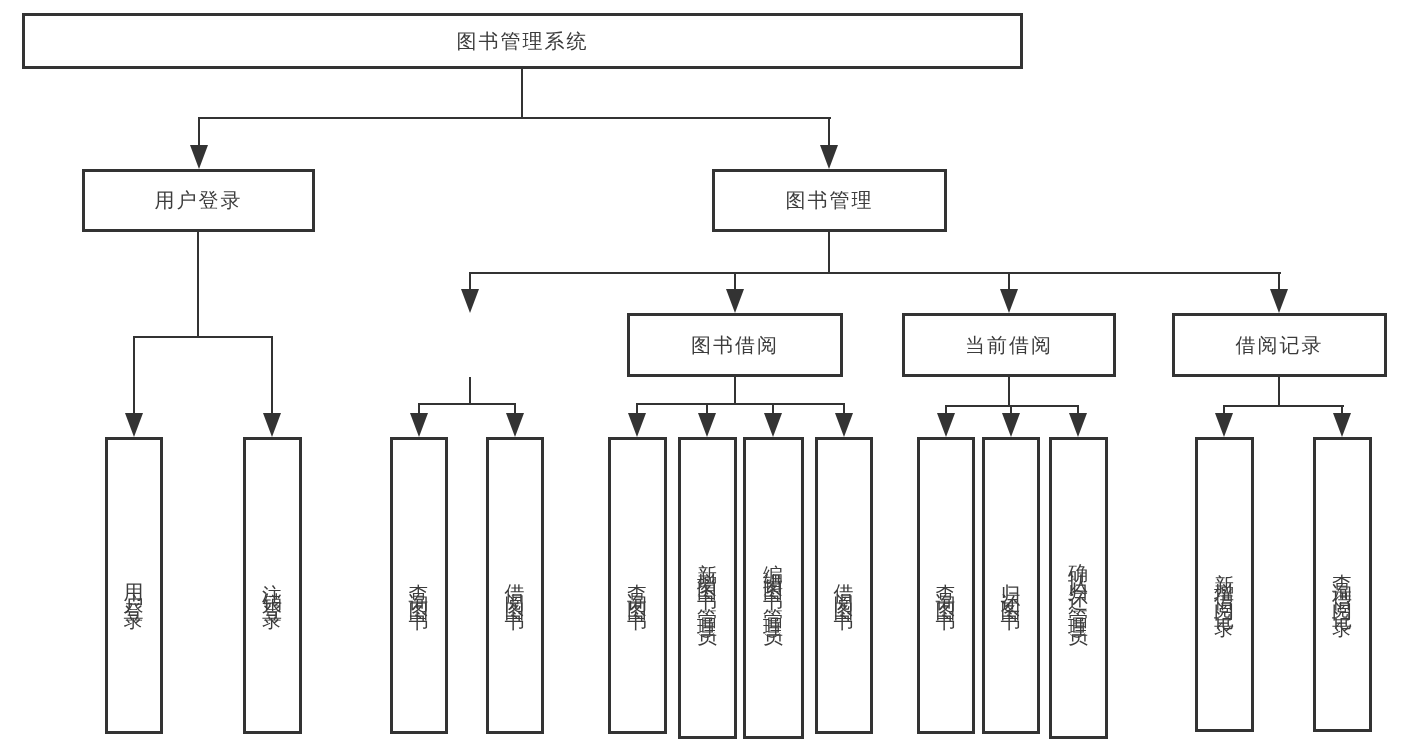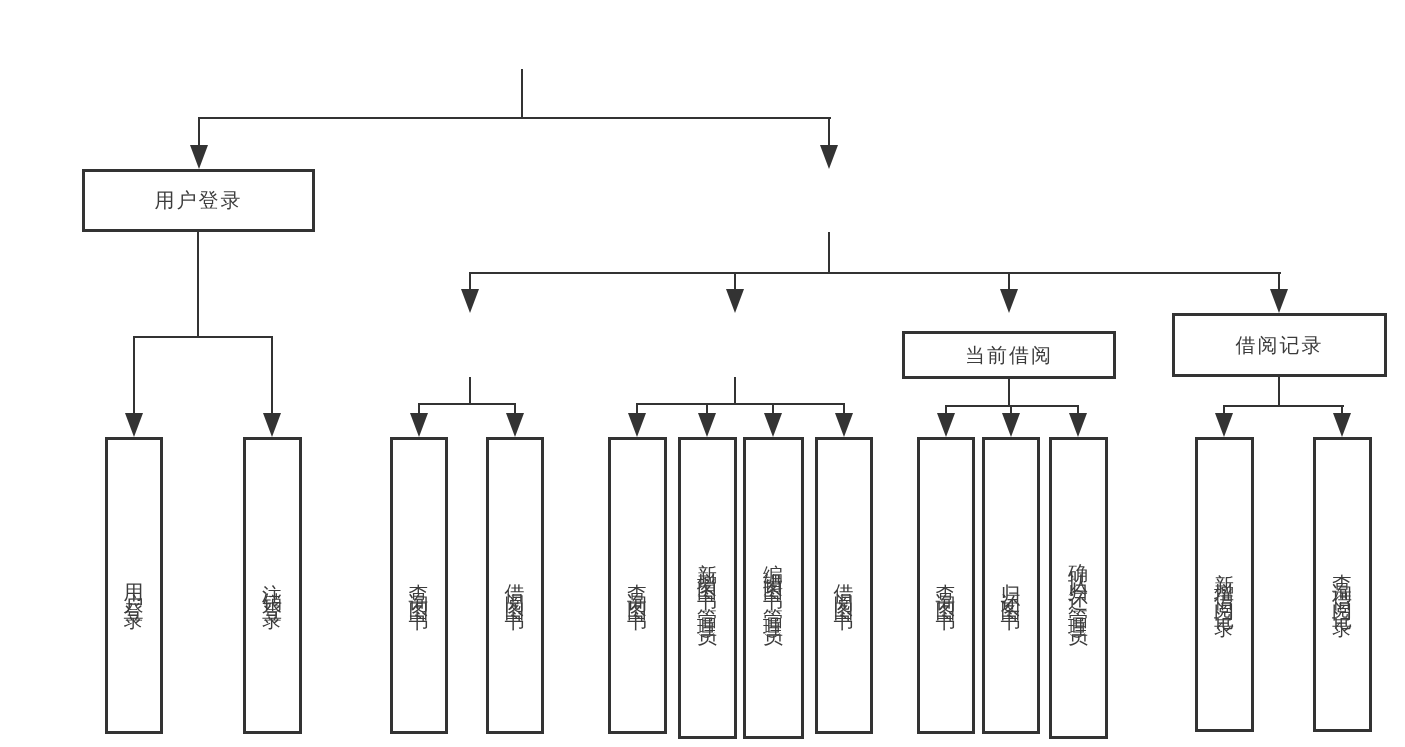--- a/index.html
+++ b/index.html
@@ -25,49 +25,52 @@
   .watermark{
     position:absolute;left:1158px;top:714px;font-size:19px;letter-spacing:1px;
     color:#ababab;z-index:5;white-space:nowrap;
   }
 </style>
 </head>
 <body>
 
 <div class="stage">
 
+  <div class="box" style="left:22px;top:13px;width:1001px;height:56px;">图书管理系统</div>
 
   <div class="vline" style="left:521px;top:69px;width:2px;height:50px;"></div>
   <div class="hline" style="left:198px;top:117px;width:633px;height:2px;"></div>
   <div class="vline" style="left:198px;top:117px;width:2px;height:31px;"></div>
   <div class="arrow" style="left:190px;top:145px;"></div>
   <div class="vline" style="left:828px;top:117px;width:2px;height:31px;"></div>
   <div class="arrow" style="left:820px;top:145px;"></div>
 
   <div class="box" style="left:82px;top:169px;width:233px;height:63px;">用户登录</div>
+  <div class="box" style="left:712px;top:169px;width:235px;height:63px;">图书管理</div>
 
   <div class="vline" style="left:197px;top:232px;width:2px;height:106px;"></div>
   <div class="hline" style="left:133px;top:336px;width:140px;height:2px;"></div>
   <div class="vline" style="left:133px;top:336px;width:2px;height:78px;"></div>
   <div class="arrow" style="left:125px;top:413px;"></div>
   <div class="vline" style="left:271px;top:336px;width:2px;height:78px;"></div>
   <div class="arrow" style="left:263px;top:413px;"></div>
 
   <div class="vline" style="left:828px;top:232px;width:2px;height:42px;"></div>
   <div class="hline" style="left:469px;top:272px;width:812px;height:2px;"></div>
   <div class="vline" style="left:469px;top:272px;width:2px;height:20px;"></div>
   <div class="arrow" style="left:461px;top:289px;"></div>
   <div class="vline" style="left:734px;top:272px;width:2px;height:20px;"></div>
   <div class="arrow" style="left:726px;top:289px;"></div>
   <div class="vline" style="left:1008px;top:272px;width:2px;height:20px;"></div>
   <div class="arrow" style="left:1000px;top:289px;"></div>
   <div class="vline" style="left:1278px;top:272px;width:2px;height:20px;"></div>
   <div class="arrow" style="left:1270px;top:289px;"></div>
 
-  <div class="box" style="left:902px;top:331px;width:214px;height:48px;">当前借阅</div>
+  <div class="box" style="left:627px;top:313px;width:216px;height:64px;">图书借阅</div>
+  <div class="box" style="left:902px;top:313px;width:214px;height:64px;">当前借阅</div>
   <div class="box" style="left:1172px;top:313px;width:215px;height:64px;">借阅记录</div>
 
   <div class="vline" style="left:469px;top:377px;width:2px;height:28px;"></div>
   <div class="hline" style="left:418px;top:403px;width:98px;height:2px;"></div>
   <div class="vline" style="left:418px;top:403px;width:2px;height:12px;"></div>
   <div class="arrow" style="left:410px;top:413px;"></div>
   <div class="vline" style="left:514px;top:403px;width:2px;height:12px;"></div>
   <div class="arrow" style="left:506px;top:413px;"></div>
 
   <div class="vline" style="left:734px;top:377px;width:2px;height:28px;"></div>

